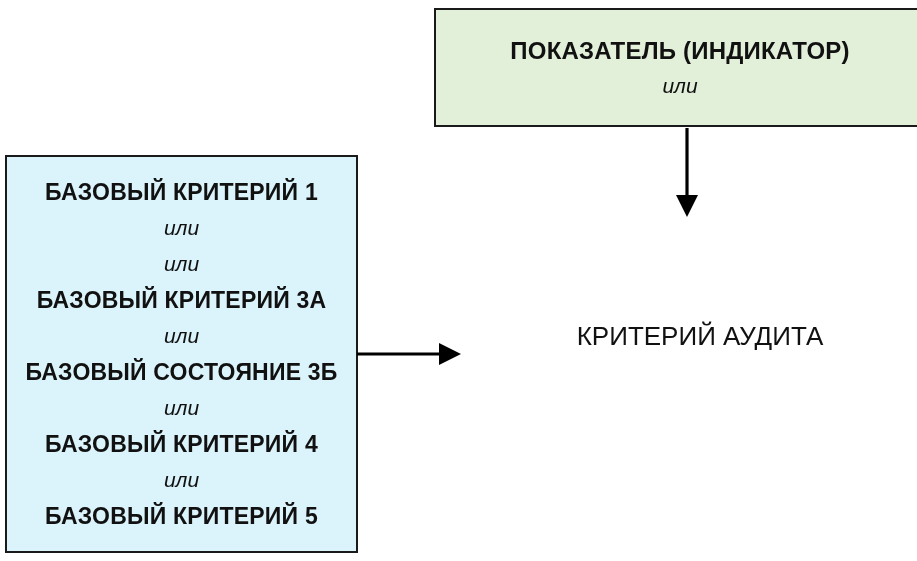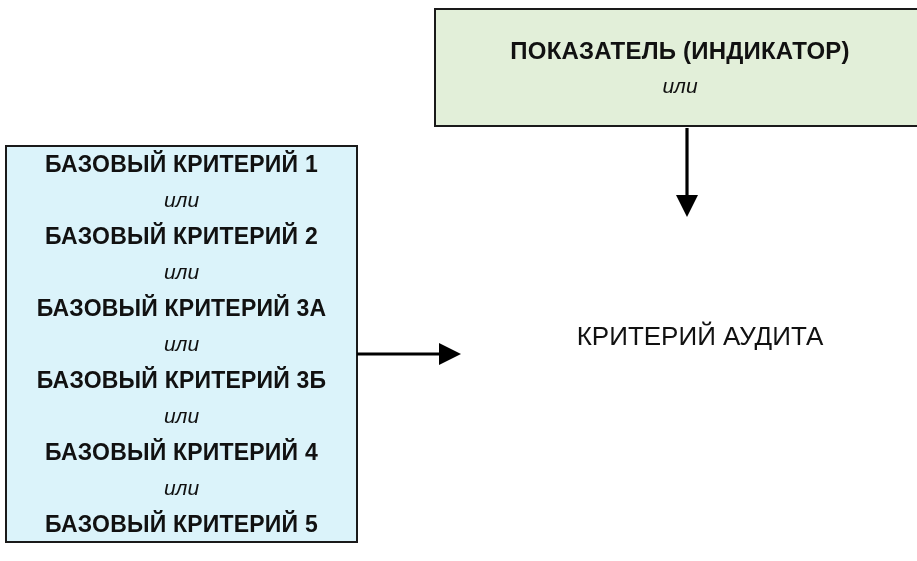--- a/index.html
+++ b/index.html
@@ -33,21 +33,21 @@
   .indicator-box {
     left: 434px;
     top: 8px;
     width: 492px;
     height: 119px;
     background: var(--criteria-box-fill-placeholder, var(--indicator-box-fill));
     background: var(--indicator-box-fill);
   }
   .criteria-box {
     left: 5px;
-    top: 145px;
+    top: 155px;
     width: 353px;
     height: 398px;
     background: var(--criteria-box-fill);
   }
   .line { width: 100%; }
   .line.bold {
     font-weight: 700;
     font-size: 24px;
     line-height: 35px;
     letter-spacing: 0.2px;
@@ -95,25 +95,24 @@
 <div class="canvas">
 
   <div class="box indicator-box">
     <div class="line bold">ПОКАЗАТЕЛЬ (ИНДИКАТОР)</div>
     <div class="line italic">или</div>
   </div>
 
   <div class="box criteria-box">
     <div class="line bold">БАЗОВЫЙ КРИТЕРИЙ 1</div>
     <div class="line italic">или</div>
-    <div class="line bold">БАЗОВЫЙ КРИТЕРИЙ 2</div>
     <div class="line italic">или</div>
     <div class="line bold">БАЗОВЫЙ КРИТЕРИЙ 3А</div>
     <div class="line italic">или</div>
-    <div class="line bold">БАЗОВЫЙ КРИТЕРИЙ 3Б</div>
+    <div class="line bold">БАЗОВЫЙ СОСТОЯНИЕ 3Б</div>
     <div class="line italic">или</div>
     <div class="line bold">БАЗОВЫЙ КРИТЕРИЙ 4</div>
     <div class="line italic">или</div>
     <div class="line bold">БАЗОВЫЙ КРИТЕРИЙ 5</div>
   </div>
 
   <svg class="arrows" width="917" height="561" viewBox="0 0 917 561" xmlns="http://www.w3.org/2000/svg">
     <g>
       <line x1="687" y1="128" x2="687" y2="198"></line>
       <polygon points="687,217 676,195 698,195"></polygon>

